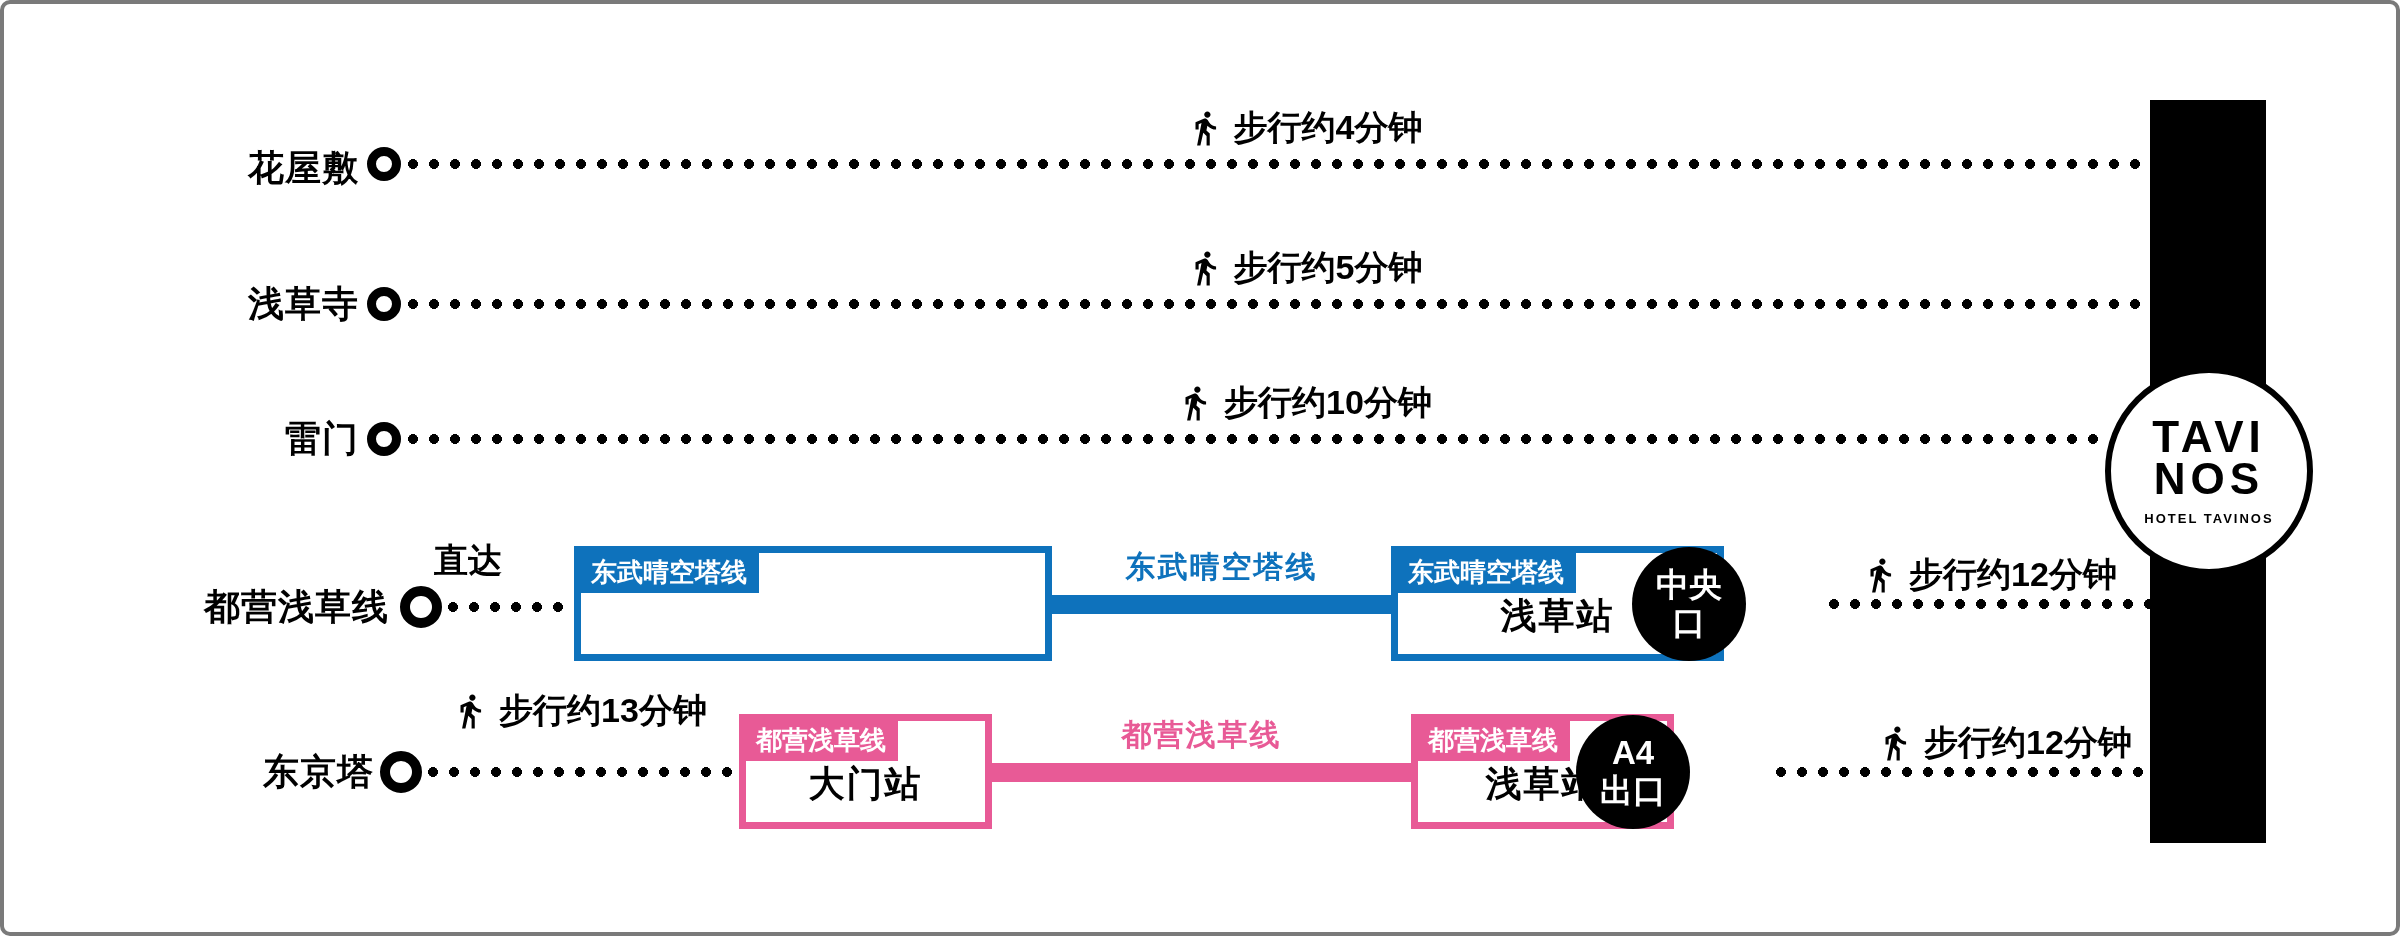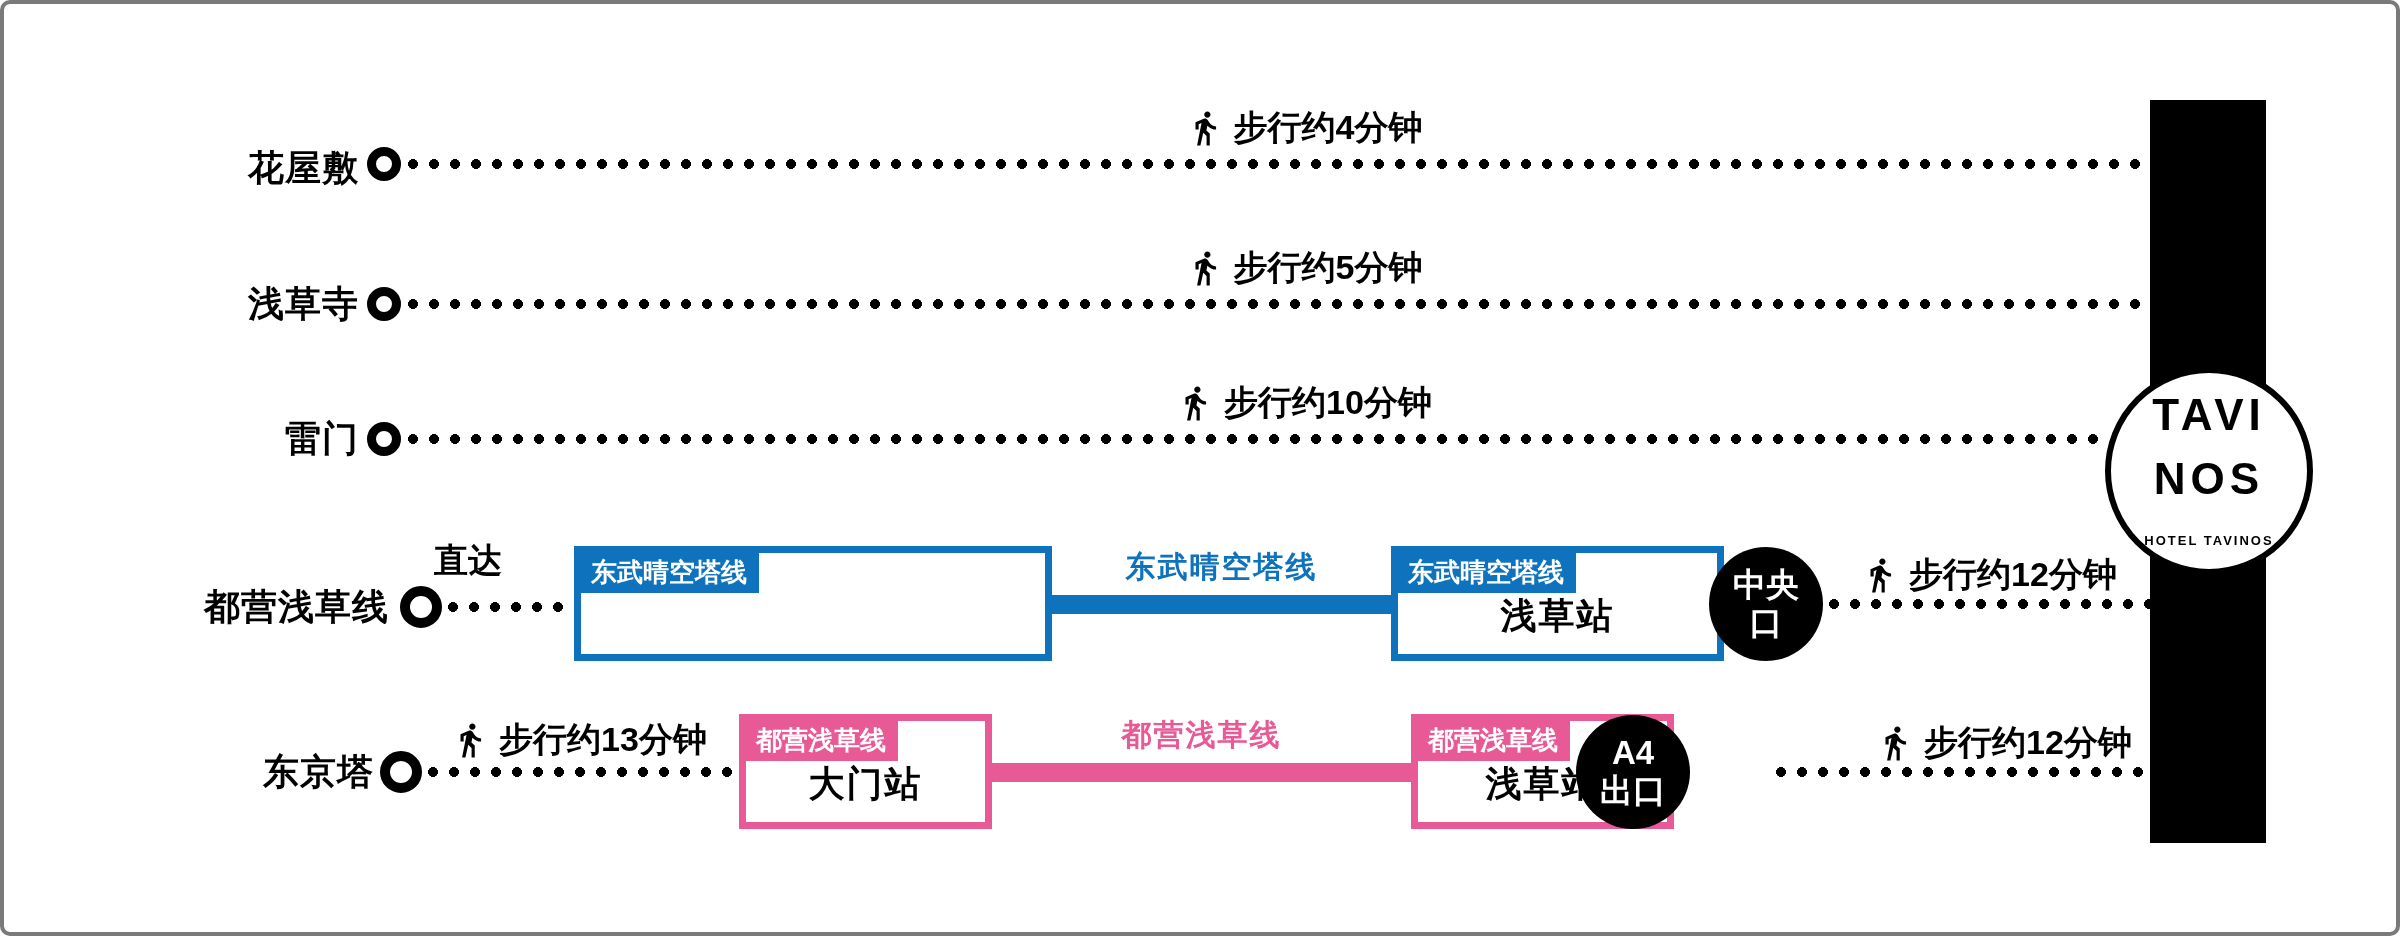--- a/index.html
+++ b/index.html
@@ -69,21 +69,21 @@
     position:absolute; width:114px; height:114px; border-radius:50%;
     background:#000; color:#fff; display:flex; flex-direction:column;
     align-items:center; justify-content:center;
     font-size:33px; font-weight:bold; line-height:1.15; text-align:center;
   }
   
   .hotel-bar { position:absolute; left:2146px; top:96px; width:116px; height:743px; background:#000; }
   .logo-circle {
     position:absolute; left:2101px; top:363px; width:208px; height:208px;
     box-sizing:border-box; background:#fff; border:6px solid #000; border-radius:50%;
-    display:flex; flex-direction:column; align-items:center; justify-content:center;gap:22px;
+    display:flex; flex-direction:column; align-items:center; justify-content:center;
   }
   .logo-line { font-size:44px; font-weight:900; letter-spacing:5px; line-height:0.95; }
   .logo-sub  { margin-top:12px; font-size:13px; font-weight:bold; letter-spacing:2px; }
 </style>
 </head>
 <body>
 
 <div id="canvas">
 
   <div class="hotel-bar"></div>
@@ -133,35 +133,35 @@
   </div>
 
   <div class="rail-label blue" style="left:1048px; width:339px; top:543px;">东武晴空塔线</div>
   <div class="rail blue" style="left:1048px; top:591px; width:339px;"></div>
 
   <div class="station-box blue" style="left:1387px; top:542px; width:333px; height:115px;">
     <div class="station-tag blue">东武晴空塔线</div>
     <div class="station-name">浅草站</div>
   </div>
 
-  <div class="exit-circle" style="left:1705px; top:543px;">
+  <div class="exit-circle" style="left:1628px; top:543px;">
     <span>中央</span>
     <span>口</span>
   </div>
   <div class="walk" style="left:1825px; width:320px; top:545px;">
     <svg width="38" height="38" viewBox="0 0 24 24">
         <path d="M13.5 5.5c1.1 0 2-.9 2-2s-.9-2-2-2-2 .9-2 2 .9 2 2 2zM9.8 8.9L7 23h2.1l1.8-8 2.1 2v6h2v-7.5l-2.1-2 .6-3C14.8 12 16.8 13 19 13v-2c-1.9 0-3.5-1-4.3-2.4l-1-1.6c-.4-.6-1-1-1.7-1-.3 0-.5.1-.8.1L6 8.3V13h2V9.6l1.8-.7"></path>
       </svg>
     <span>步行约12分钟</span>
   </div>
   <div class="dots" style="left:1825px; top:595px; width:321px;"></div>
 
   <div class="place-label" style="left:60px; width:310px; top:741px;">东京塔</div>
   <div class="node big" style="left:376px; top:747px; width:42px; height:42px;"></div>
-  <div class="walk" style="left:415px; width:320px; top:710px;">
+  <div class="walk" style="left:415px; width:320px; top:681px;">
     <svg width="38" height="38" viewBox="0 0 24 24">
         <path d="M13.5 5.5c1.1 0 2-.9 2-2s-.9-2-2-2-2 .9-2 2 .9 2 2 2zM9.8 8.9L7 23h2.1l1.8-8 2.1 2v6h2v-7.5l-2.1-2 .6-3C14.8 12 16.8 13 19 13v-2c-1.9 0-3.5-1-4.3-2.4l-1-1.6c-.4-.6-1-1-1.7-1-.3 0-.5.1-.8.1L6 8.3V13h2V9.6l1.8-.7"></path>
       </svg>
     <span>步行约13分钟</span>
   </div>
   <div class="dots" style="left:424px; top:763px; width:308px;"></div>
 
   <div class="station-box pink" style="left:735px; top:710px; width:253px; height:115px;">
     <div class="station-tag pink">都营浅草线</div>
     <div class="station-name">大门站</div>

